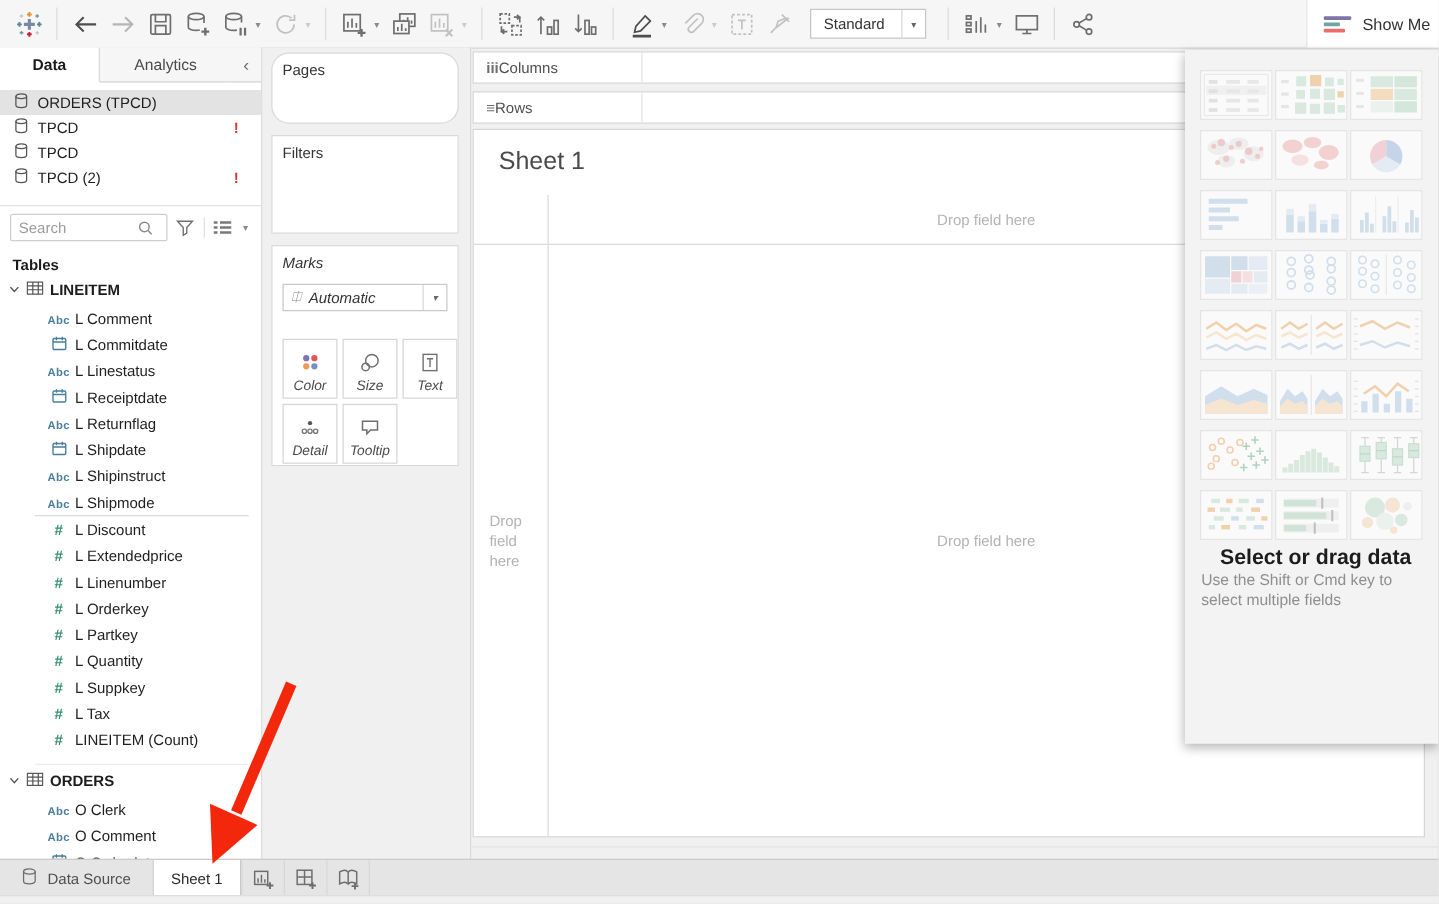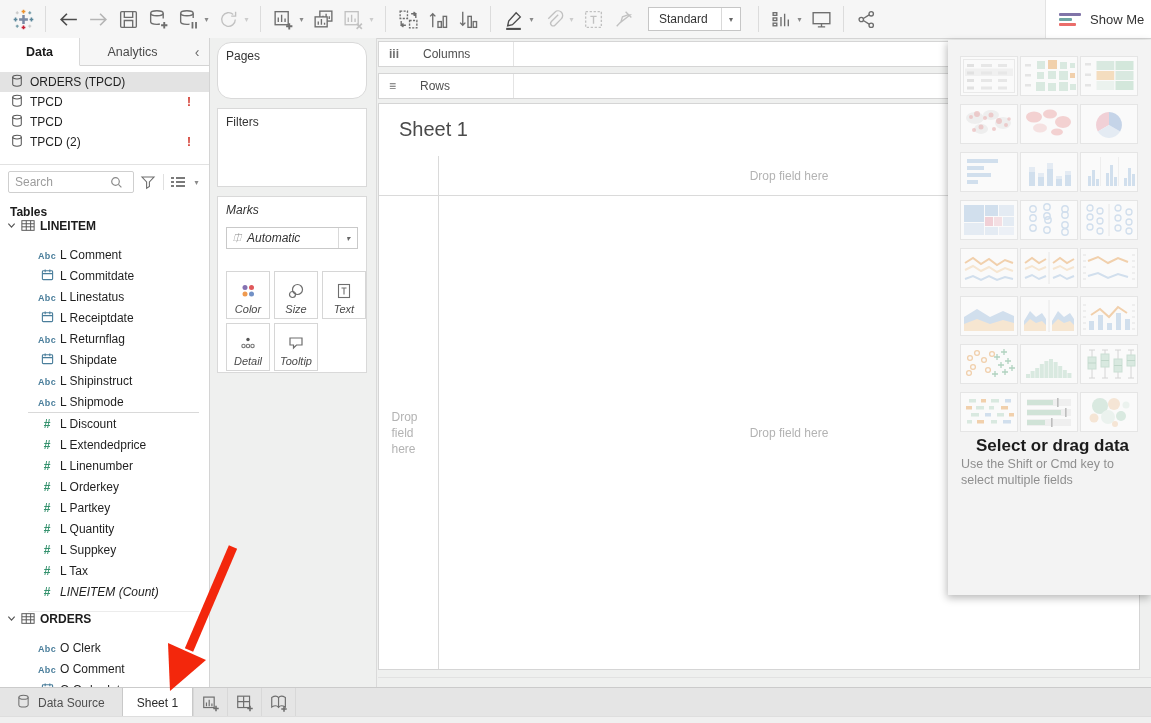--- a/index.html
+++ b/index.html
@@ -38,27 +38,27 @@
   .ds-row{height:20px;display:flex;align-items:center;gap:7px;padding-left:11px;font-size:12px;color:#1f1f1f;}
   .ds-row.selected{background:#e3e3e3;}
   .ds-err{margin-left:auto;margin-right:18px;color:#d33a2f;font-weight:bold;font-size:12px;}
   .dp-sep{border-top:1px solid #e2e2e2;margin-top:12px;}
   .search-row{display:flex;align-items:center;margin:6px 6px 0 8px;gap:5px;}
   .search-box{width:116px;height:20px;border:1px solid #cfcfcf;border-radius:2px;display:flex;
               align-items:center;justify-content:space-between;padding:0 6px;color:#9c9c9c;font-size:12px;}
   .sr-ico{width:20px;display:flex;align-items:center;justify-content:center;}
   .sr-sep{width:1px;height:16px;background:#e0e0e0;}
   .tables-label{margin:12px 0 0 10px;font-size:12px;font-weight:bold;color:#1c1c1c;}
-  .tbl-header{display:flex;height:25px;gap:5px;padding-left:7px;
+  .tbl-header{display:flex;height:25px;align-items:center;gap:5px;padding-left:7px;
               font-weight:bold;font-size:12px;color:#1c1c1c;}
   .field-row{display:flex;height:21px;align-items:center;padding-left:34px;font-size:12px;color:#1f1f1f;}
   .f-ico{width:26px;flex:none;text-align:center;}
   .f-ico .abc{font-size:9px;font-weight:bold;color:#4a7e9b;letter-spacing:.3px;}
   .f-ico .num{font-size:12px;font-weight:bold;color:#35926e;}
-  .f-label.italic{font-style:italic;}
+  .f-label.italic{}
   .dim-sep{height:1px;background:#d9d9d9;margin:0 10px 0 28px;}
   .tbl-gap{border-top:1px solid #ececec;margin:9px 10px 0 28px;}
   
   .cards-pane{position:absolute;left:210px;top:38px;width:167px;bottom:35px;background:#eff0ef;
               border-right:1px solid #dadada;box-sizing:border-box;}
   .card{position:absolute;left:7px;right:9px;background:#fff;border:1px solid #d9d9d9;}
   .card-label{padding:6px 0 0 8px;font-size:12px;color:#333;}
   #card-pages{top:4px;height:55px;border-radius:14px;}
   #card-filters{top:70px;height:77px;}
   #card-marks{top:158px;height:175px;font-style:italic;}
@@ -71,21 +71,21 @@
   .marks-grid{position:absolute;left:8px;top:74px;display:grid;grid-template-columns:repeat(3,44px);gap:4px;}
   .mark-btn{height:43px;border:1px solid #d6d6d6;background:#fff;display:flex;flex-direction:column;
             align-items:center;justify-content:flex-end;padding-bottom:3px;font-size:11px;color:#4a4a4a;}
   .mark-btn svg{margin-bottom:2px;}
   
   .ws{position:absolute;left:378px;top:38px;right:0;bottom:35px;}
   .shelf{position:absolute;left:0;width:762px;height:26px;background:#fff;border:1px solid #d5d5d5;
          display:flex;box-sizing:border-box;}
   #shelf-columns{top:3px;}
   #shelf-rows{top:35px;}
-  .shelf-label{width:124px;border-right:1px solid #e4e4e4;display:flex;align-items:center;gap:24px;
+  .shelf-label{width:124px;border-right:1px solid #e4e4e4;display:flex;align-items:center;gap:0;
                padding-left:10px;font-size:12px;color:#4f4f4f;}
   .shelf-ico{color:#6e6e6e;font-weight:bold;font-size:12px;}
   .shelf-drop{flex:1;}
   .canvas{position:absolute;left:0;top:65px;width:762px;height:567px;background:#fff;
           border:1px solid #d5d5d5;box-sizing:border-box;}
   .sheet-title{position:absolute;left:20px;top:14px;font-size:20px;color:#4a4a4a;}
   .cv-vline{position:absolute;left:59px;top:52px;bottom:0;width:1px;background:#dadada;}
   .cv-hline{position:absolute;left:0;right:0;top:91px;height:1px;background:#dadada;}
   .drop-top{position:absolute;left:60px;right:0;top:52px;height:39px;display:flex;align-items:center;
             justify-content:center;color:#b3b3b3;font-size:12px;}

